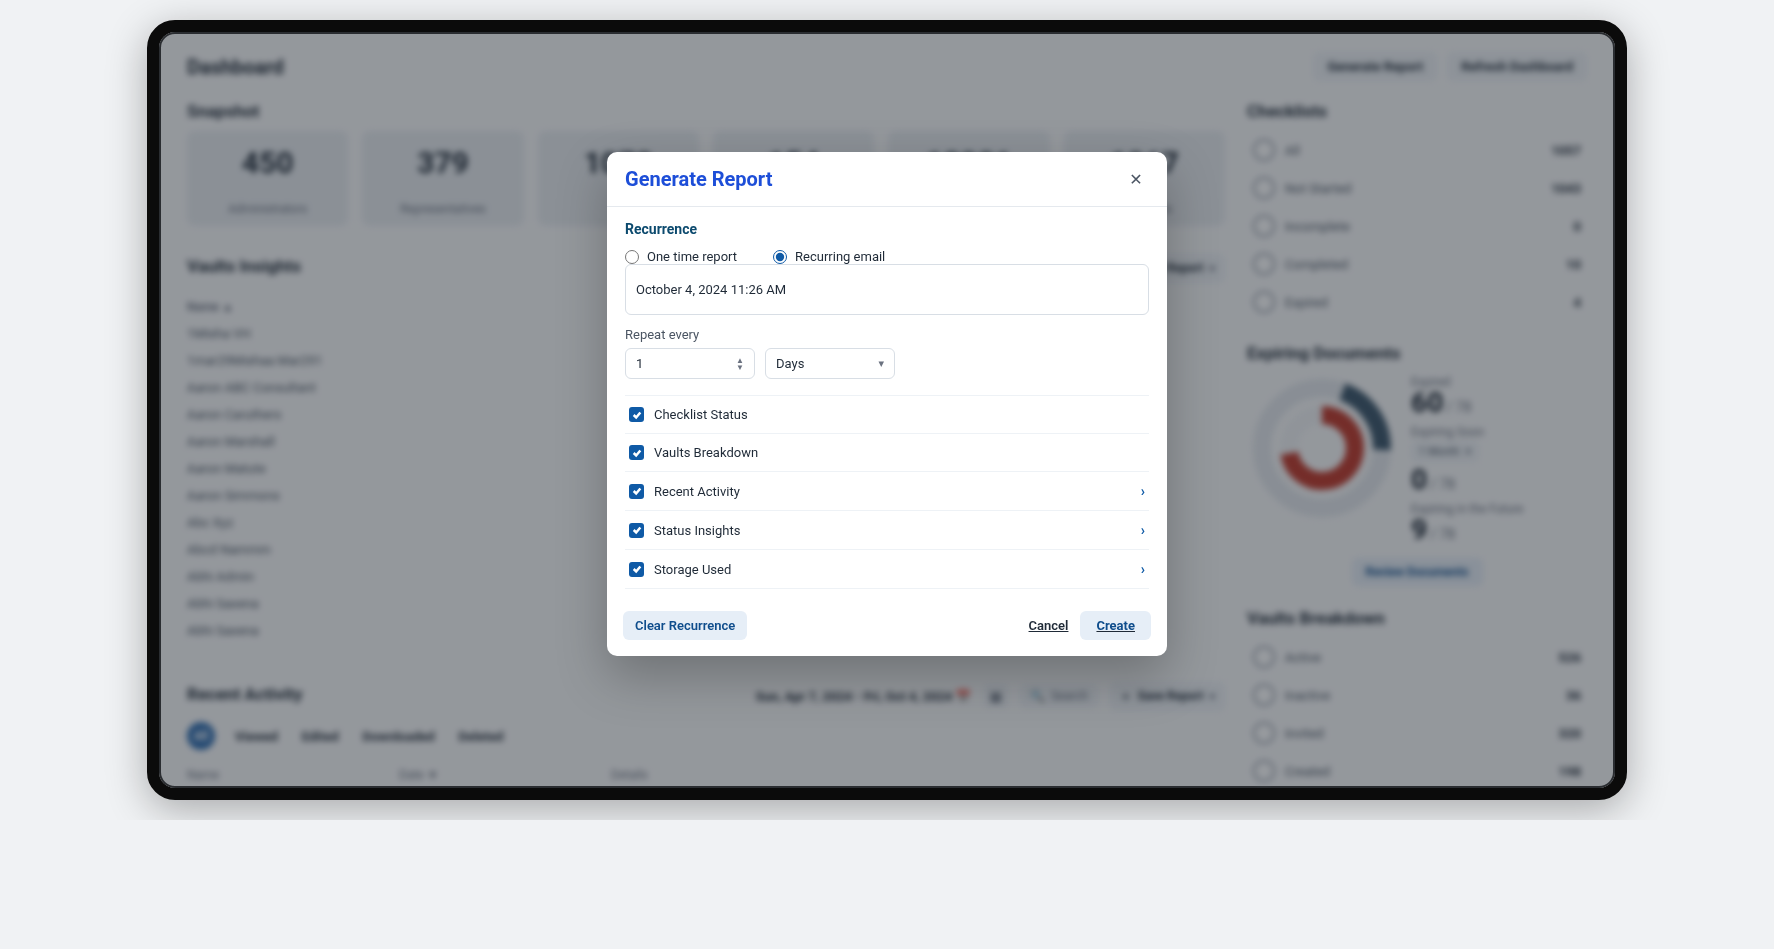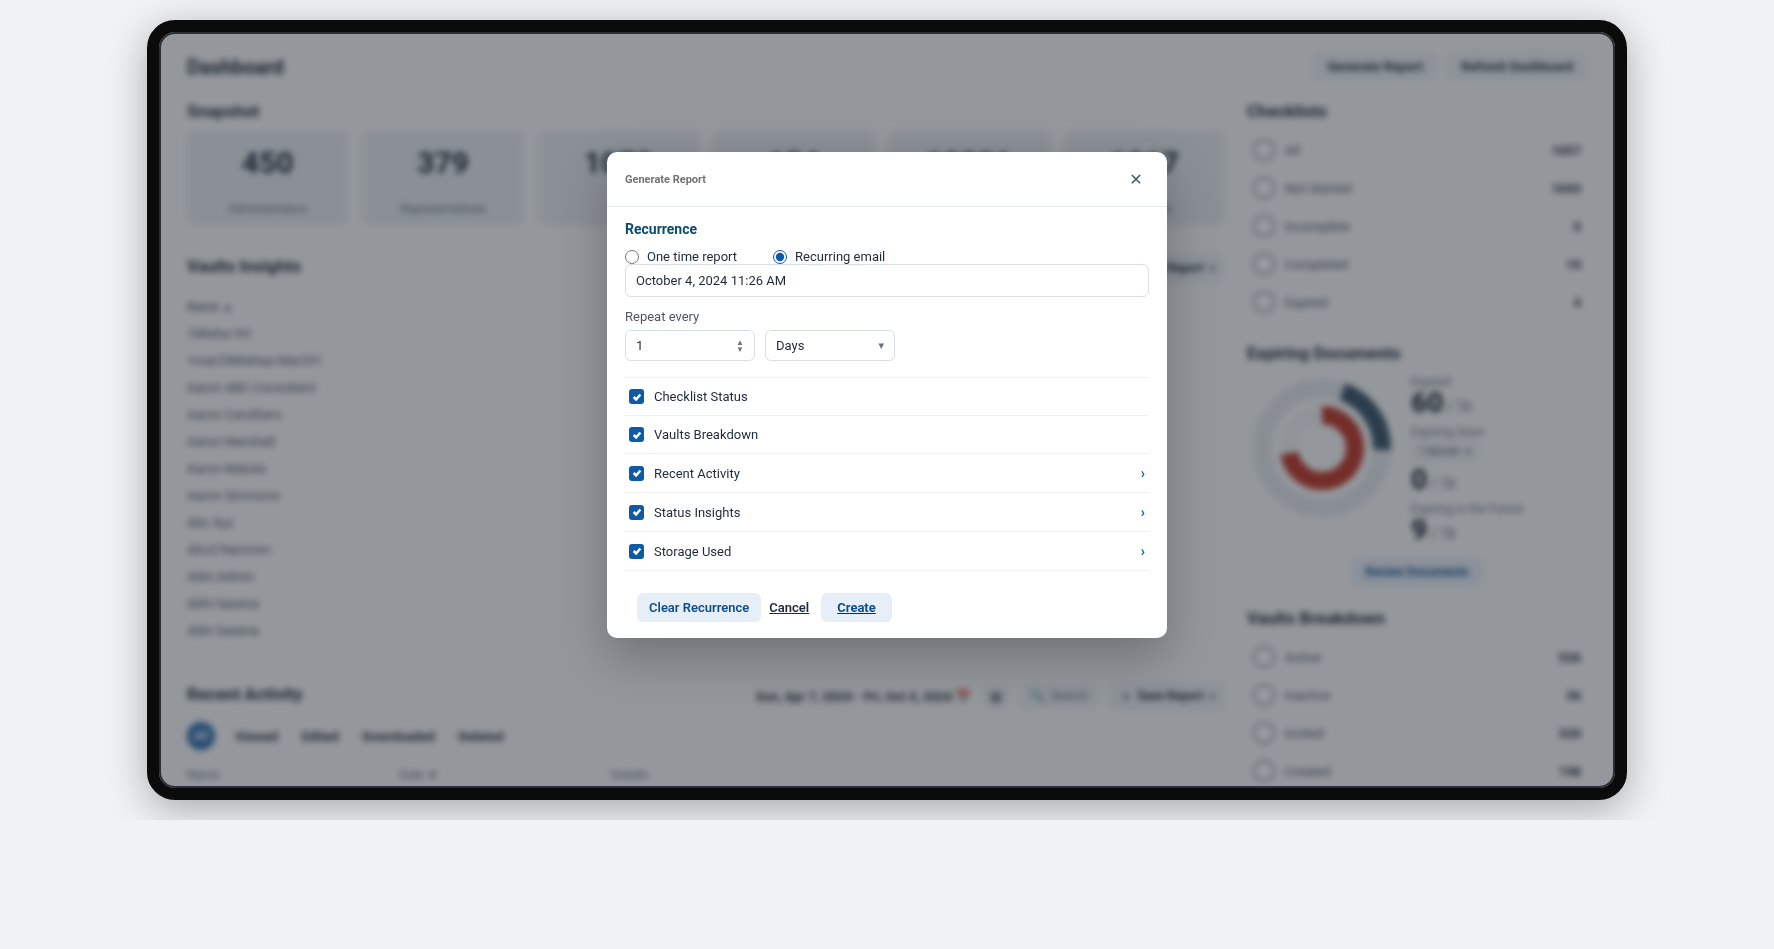--- a/index.html
+++ b/index.html
@@ -57,40 +57,40 @@
   .big { font-size:28px; font-weight:800; color:#1f2a37; line-height:1;}
   .sub { font-size:14px; color:#6b7280; }
   .label-sm { font-size:12px; color:#6b7280; margin-top:2px;}
   .period-chip { background:#eef2f6; border-radius:6px; padding:4px 8px; font-size:11px; color:#4b5563; display:inline-flex; align-items:center; gap:6px; margin-top:2px;}
   .review-btn { margin:14px auto 0; display:block; background:#e6eef7; color:#0f4d8c; padding:7px 14px; border-radius:6px; font-size:12px; font-weight:700; border:none;}
   
   .overlay { position:absolute; inset:0; background:rgba(25,32,40,.45); display:flex; align-items:flex-start; justify-content:center; padding-top:120px;}
   .blurred { filter: blur(3px); pointer-events:none; user-select:none;}
   .modal { width:560px; background:#fff; border-radius:10px; box-shadow:0 20px 50px rgba(0,0,0,.25); overflow:hidden;}
   .m-head { display:flex; justify-content:space-between; align-items:center; padding:14px 18px; border-bottom:1px solid #e5e9ee;}
-  .m-title { font-size:11px; font-weight:700; color:#737373;}
+  .m-title { font-size:20px; font-weight:700; color:#1d4ed8;}
   .m-close { width:26px; height:26px; border-radius:6px; display:flex;align-items:center;justify-content:center; font-size:16px; color:#4b5563; cursor:pointer;}
   .m-body { padding:14px 18px 10px; }
   .sec-label { font-size:14px; font-weight:700; color:#0c4a6e; margin-bottom:12px;}
   .radio-row { display:flex; gap:36px; font-size:13px; color:#1f2a37; margin-bottom:0;}
   .radio-row label { display:flex; align-items:center; gap:8px; cursor:pointer;}
   input[type=radio]{ accent-color:#0f5aa6; width:14px;height:14px;}
   .field-label { font-size:13px; color:#4b5563; margin-bottom:6px; display:block;}
-  .text-input { width:100%; border:1px solid #d8dee5; border-radius:6px; padding:8px 10px; font-size:13px; color:#1f2a37; background:#fff;}
+  .text-input { width:100%; border:1px solid #d8dee5; border-radius:6px; padding:17px 10px; font-size:13px; color:#1f2a37; background:#fff;}
   .repeat-row { display:flex; gap:10px; margin-top:6px;}
   .num-input { width:130px; border:1px solid #d8dee5; border-radius:6px; padding:7px 10px; font-size:13px; display:flex; justify-content:space-between; align-items:center;}
   .spin { display:flex; flex-direction:column; gap:0; color:#6b7280; font-size:8px; line-height:7px;}
   .select { width:130px; border:1px solid #d8dee5; border-radius:6px; padding:7px 10px; font-size:13px; display:flex; justify-content:space-between; align-items:center; color:#1f2a37;}
   .check-list { margin-top:16px; border-top:1px solid #eef2f6;}
   .chk-row { display:flex; justify-content:space-between; align-items:center; padding:11px 4px; border-bottom:1px solid #eef2f6; font-size:13px; color:#1f2a37;}
   .chk-left { display:flex; align-items:center; gap:10px;}
   .chk-box { width:15px; height:15px; border-radius:3px; background:#0f5aa6; display:flex;align-items:center;justify-content:center;}
   .chk-box svg { width:10px; height:10px; stroke:#fff; stroke-width:3; fill:none;}
   .chev-r { color:#0f5aa6; font-size:14px; font-weight:700;}
-  .m-foot { display:flex; align-items:center; padding:12px 30px 16px;}
+  .m-foot { display:flex; justify-content:space-between; align-items:center; padding:12px 16px 16px;}
   .foot-right { display:flex; gap:4px; align-items:center;text-decoration:underline;}
   .link-btn { background:#e6eef7; color:#0f4d8c; border:none; padding:7px 12px; border-radius:6px; font-size:13px; font-weight:600; cursor:pointer;}
   .plain-btn { background:transparent; border:none; color:#1f2a37; font-size:13px; font-weight:600; cursor:pointer; padding:7px 8px;}
   .create-btn { background:#e6eef7; color:#0f4d8c; border:none; padding:7px 16px; border-radius:6px; font-size:13px; font-weight:700; cursor:pointer;}
 </style>
 </head>
 <body>
 
 <div class="device">
   <div class="page blurred">

